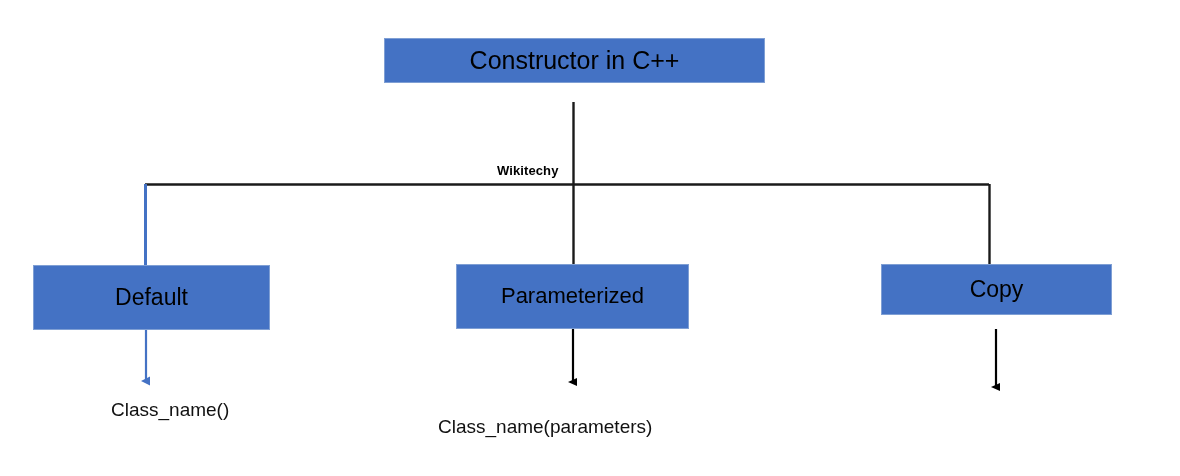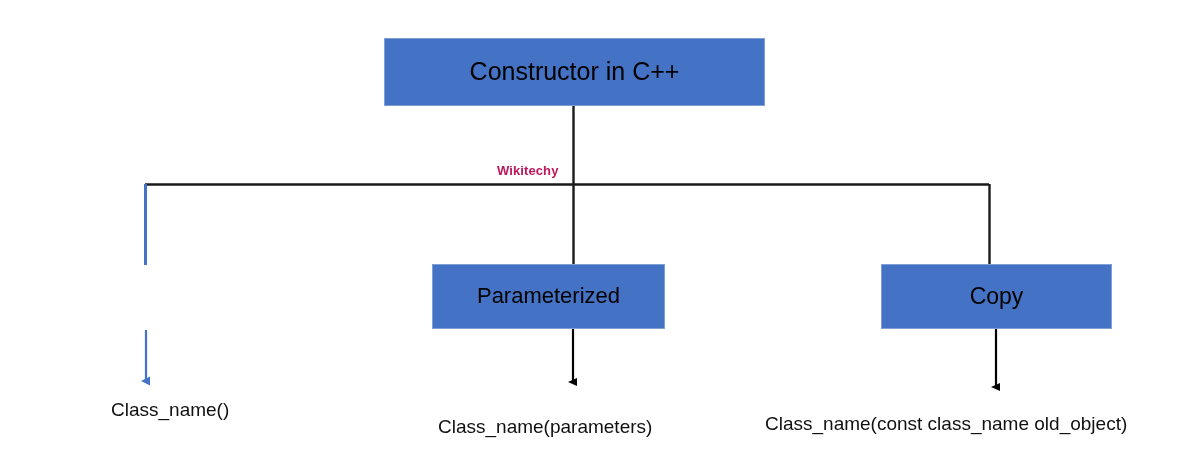--- a/index.html
+++ b/index.html
@@ -36,42 +36,42 @@
     justify-content: center;
     color: #000000;
     font-weight: 400;
     line-height: 1.1;
     text-align: center;
   }
   .node-root {
     left: 384px;
     top: 38px;
     width: 381px;
-    height: 68px;
+    height: 45px;
     font-size: 25px;
   }
   .node-default {
     left: 33px;
     top: 265px;
     width: 237px;
     height: 65px;
     font-size: 23px;
   }
   .node-parameterized {
-    left: 432px;
+    left: 456px;
     top: 264px;
     width: 233px;
     height: 65px;
     font-size: 22px;
   }
   .node-copy {
     left: 881px;
     top: 264px;
     width: 231px;
-    height: 65px;
+    height: 51px;
     font-size: 23px;
   }
   .caption {
     position: absolute;
     color: #111111;
     font-size: 19px;
     white-space: nowrap;
     line-height: 1.2;
   }
   .caption-default {
@@ -84,21 +84,21 @@
     top: 416px;
   }
   .caption-copy {
     left: 765px;
     top: 413px;
   }
   .watermark {
     position: absolute;
     left: 497px;
     top: 163px;
-    color: #be185d;
+    color: #000000;
     font-size: 13px;
     font-weight: 700;
     white-space: nowrap;
     letter-spacing: 0.1px;
   }
 </style>
 </head>
 <body>
 
 <div id="canvas">
@@ -127,30 +127,32 @@
 
     <path d="M573,329 L573,382" stroke="#000000" stroke-width="2.2" fill="none" marker-end="url(#arrow-black)"></path>
 
     <path d="M996,329 L996,387" stroke="#000000" stroke-width="2.2" fill="none" marker-end="url(#arrow-black)"></path>
   </svg>
 
   <div class="node node-root">
     <span>Constructor in C++</span>
   </div>
 
+  <div class="node node-default">
+    <span>Default</span>
+  </div>
 
   <div class="node node-parameterized">
     <span>Parameterized</span>
   </div>
 
   <div class="node node-copy">
     <span>Copy</span>
   </div>
 
   <div class="caption caption-default">Class_name()</div>
 
   <div class="caption caption-parameterized">Class_name(parameters)</div>
 
-  <div class="caption caption-copy">Class_name(const class_name old_object)</div>
 
   <div class="watermark">Wikitechy</div>
 
 </div>
 
 </body></html>

